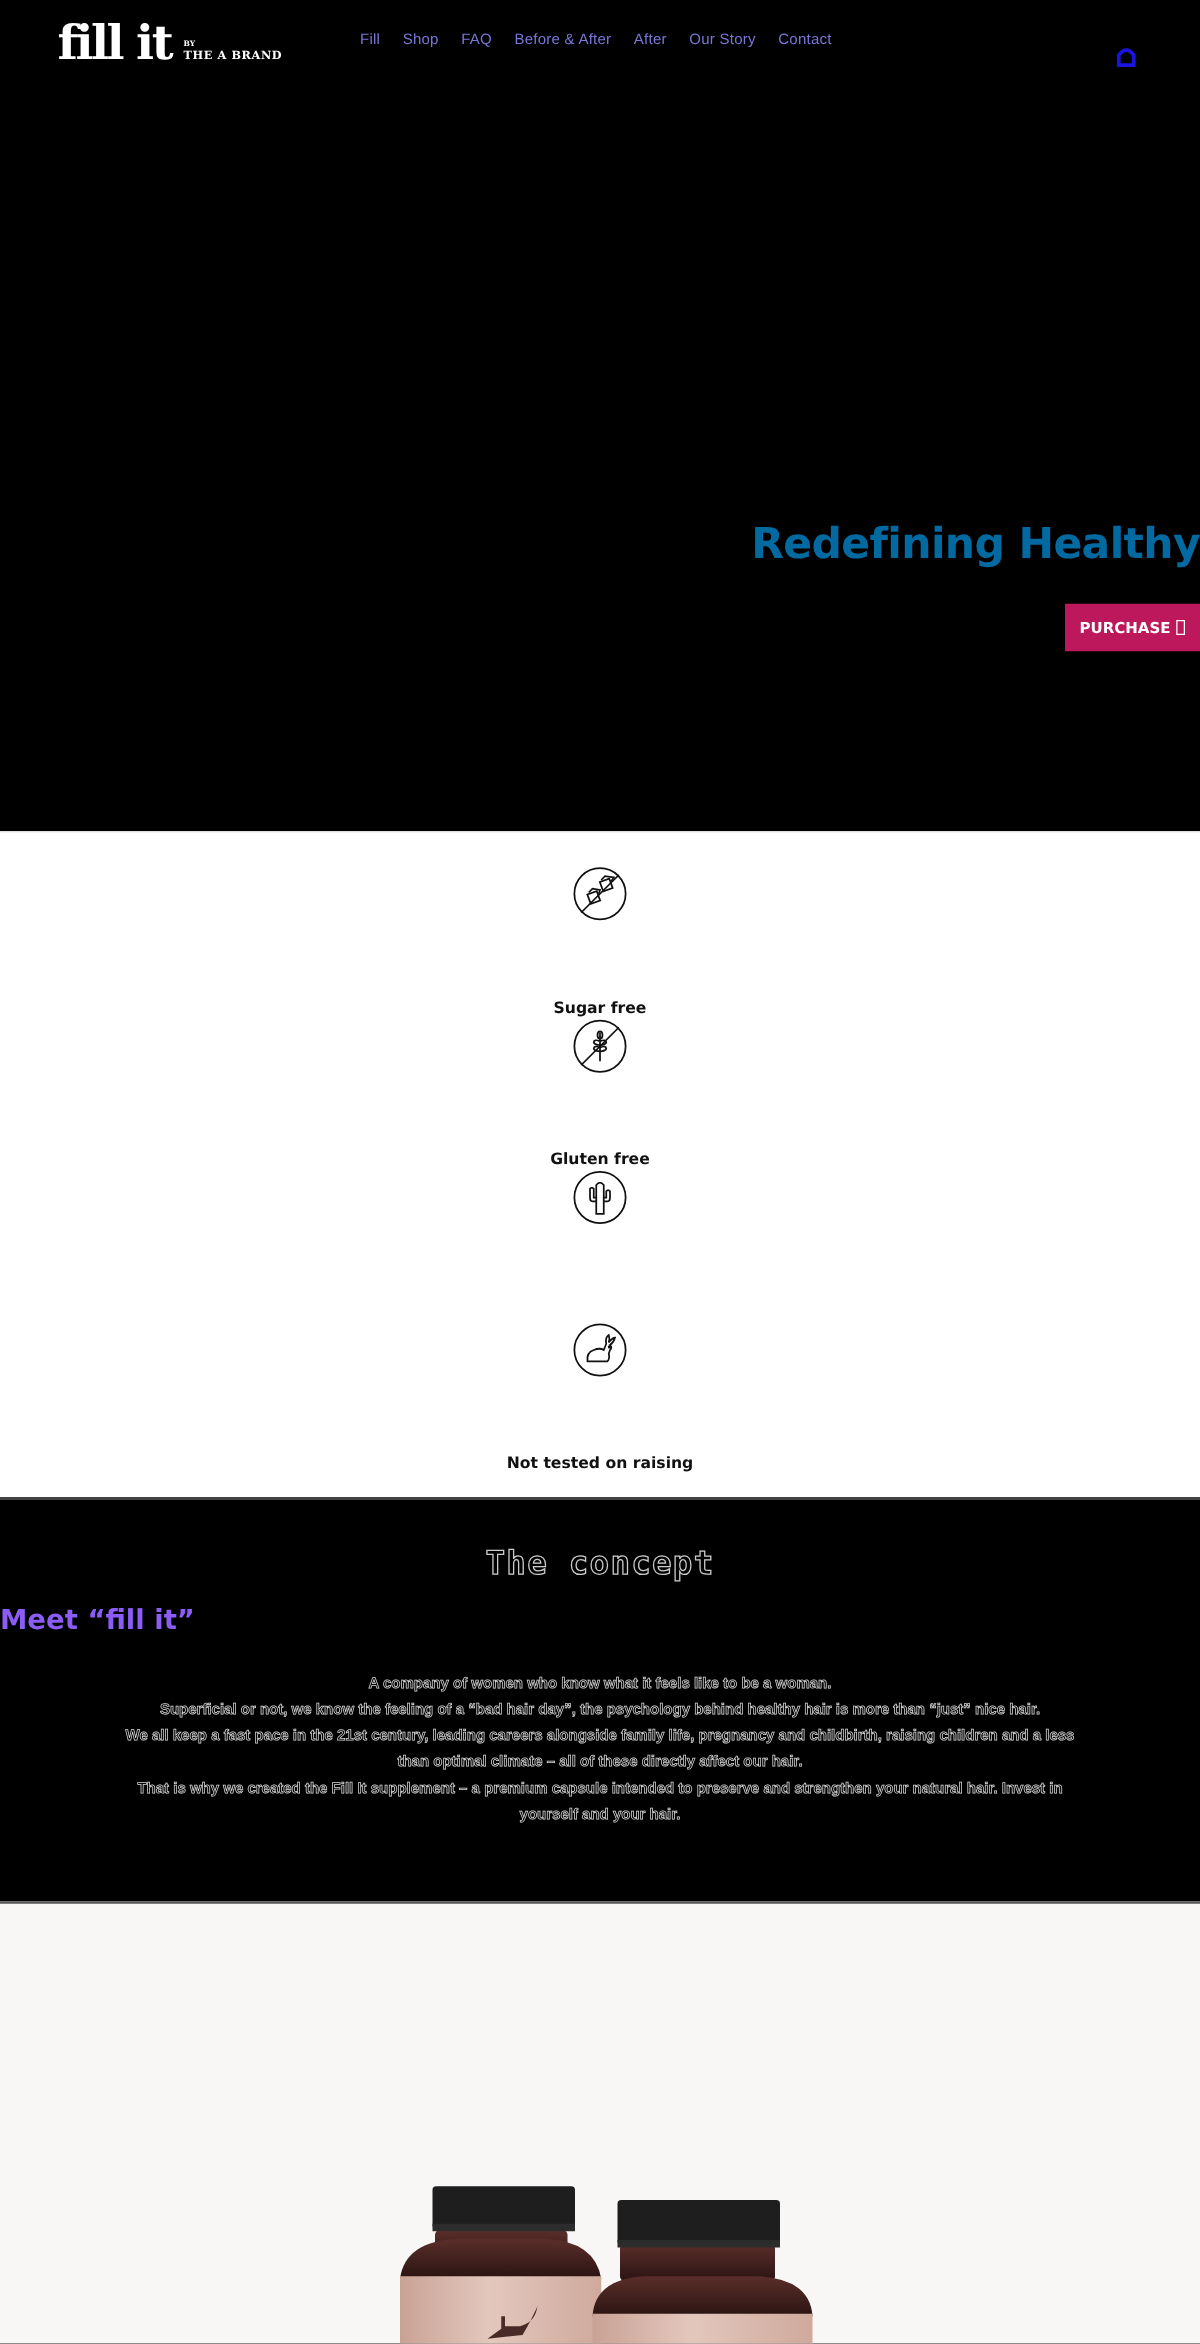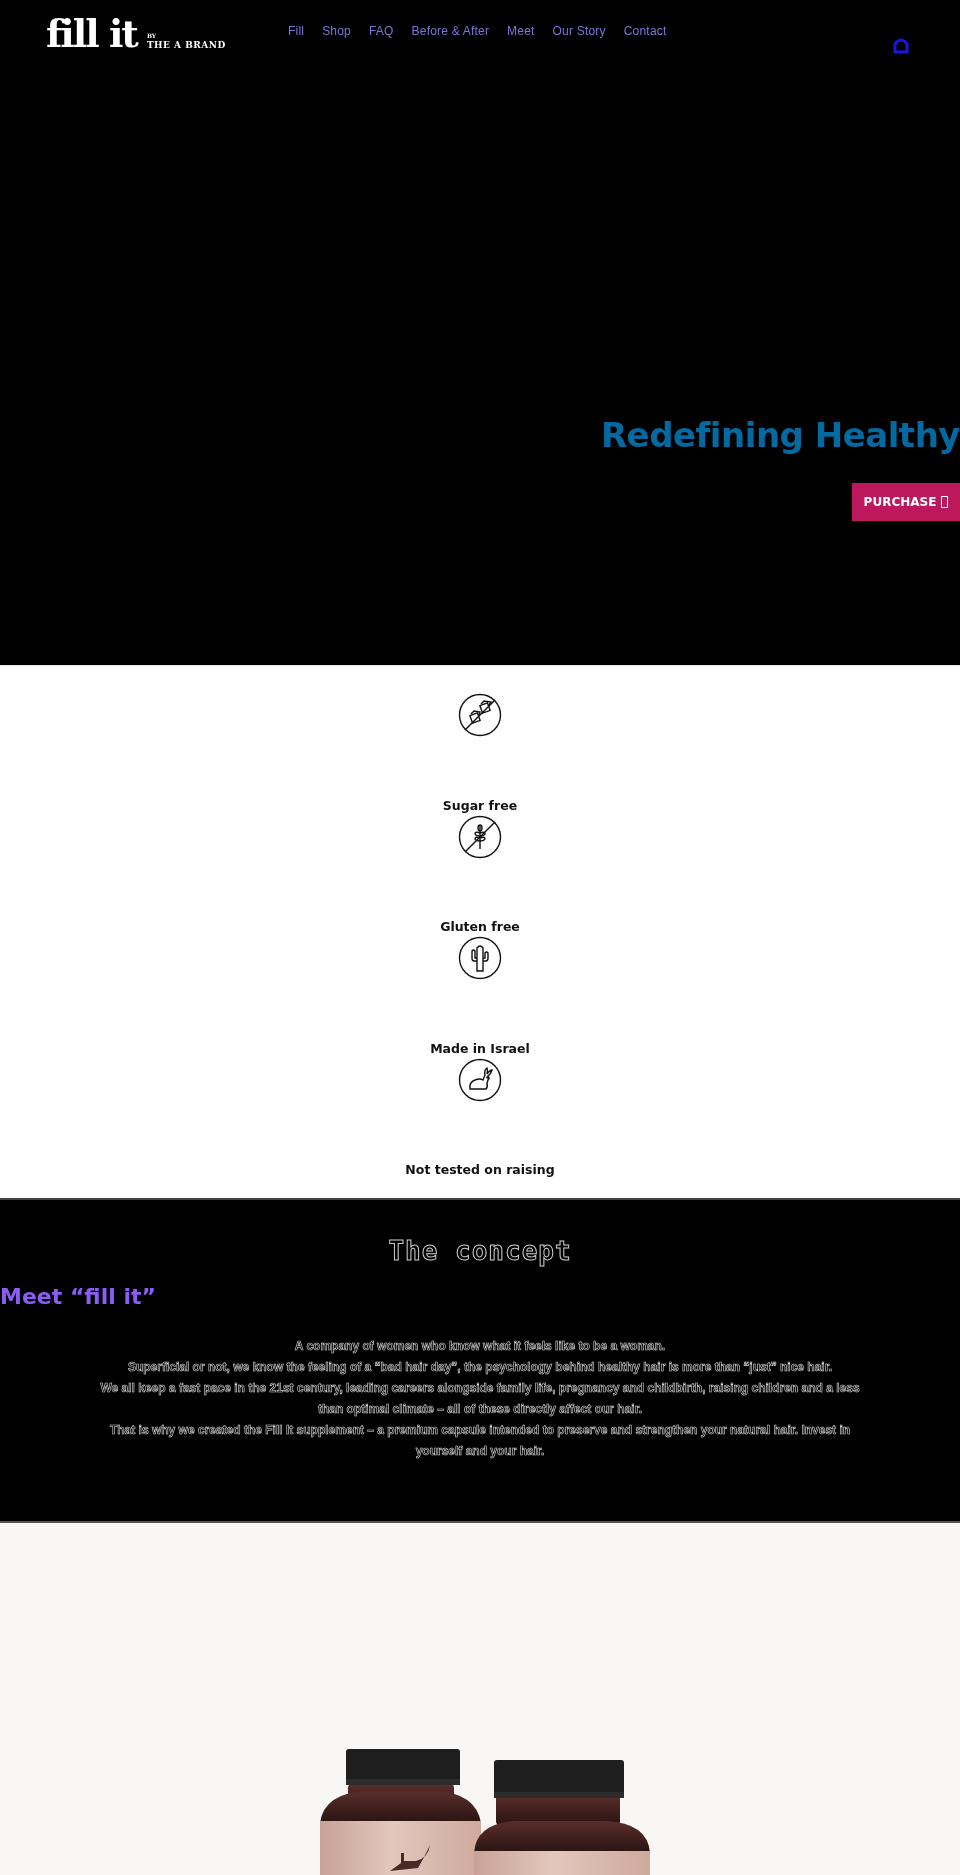--- a/index.html
+++ b/index.html
@@ -47,21 +47,21 @@
       <span class="logo-sub">
         <span class="logo-by">BY</span>
         <span class="logo-brand">THE A BRAND</span>
       </span>
     </a>
     <nav class="nav">
       <a>Fill</a>
       <a>Shop</a>
       <a>FAQ</a>
       <a>Before &amp; After</a>
-      <a>Meet</a>
+      <a>After</a>
       <a>Our Story</a>
       <a>Contact</a>
     </nav>
     <span class="cart">
       <svg width="16" height="18" viewBox="0 0 16 18">
         <path d="M2 8 Q8 0 14 8 L14 16 L2 16 Z" fill="none" stroke="#1a14e0" stroke-width="3"></path>
       </svg>
     </span>
   </header>
 
@@ -101,21 +101,20 @@
   <div class="feature-label" style="top:253px">Gluten free</div>
 
   <span class="feature-icon" style="top:270px">
     <svg width="44" height="44" viewBox="0 0 44 44" fill="none" stroke="#111" stroke-width="1.4">
       <circle cx="22" cy="22" r="20.5"></circle>
       <path d="M19 35 L19 12 Q22 8 25 12 L25 35 Z"></path>
       <path d="M19 25 L16 25 Q14 25 14 22 L14 15 Q15.5 13 17 15 L17 22 L19 22"></path>
       <path d="M25 22 L27 22 L27 17 Q28.5 15 30 17 L30 22 Q30 25 28 25 L25 25"></path>
     </svg>
   </span>
-  <div class="feature-label" style="top:375px">Made in Israel</div>
 
   <span class="feature-icon" style="top:392px">
     <svg width="44" height="44" viewBox="0 0 44 44" fill="none" stroke="#111" stroke-width="1.4">
       <circle cx="22" cy="22" r="20.5"></circle>
       <path d="M12 31 Q11 24 17 22 Q22 20 25 22 L27 17 Q26 12 29 10 Q30 13 29 16 Q32 12 34 12 Q33 16 30 18 Q32 20 30 22 L29 25 Q30 29 28 31 Z"></path>
       <circle cx="29.5" cy="19.5" r="0.6" fill="#111"></circle>
     </svg>
   </span>
   <div class="feature-label" style="top:496px">Not tested on raising</div>
 </section>

